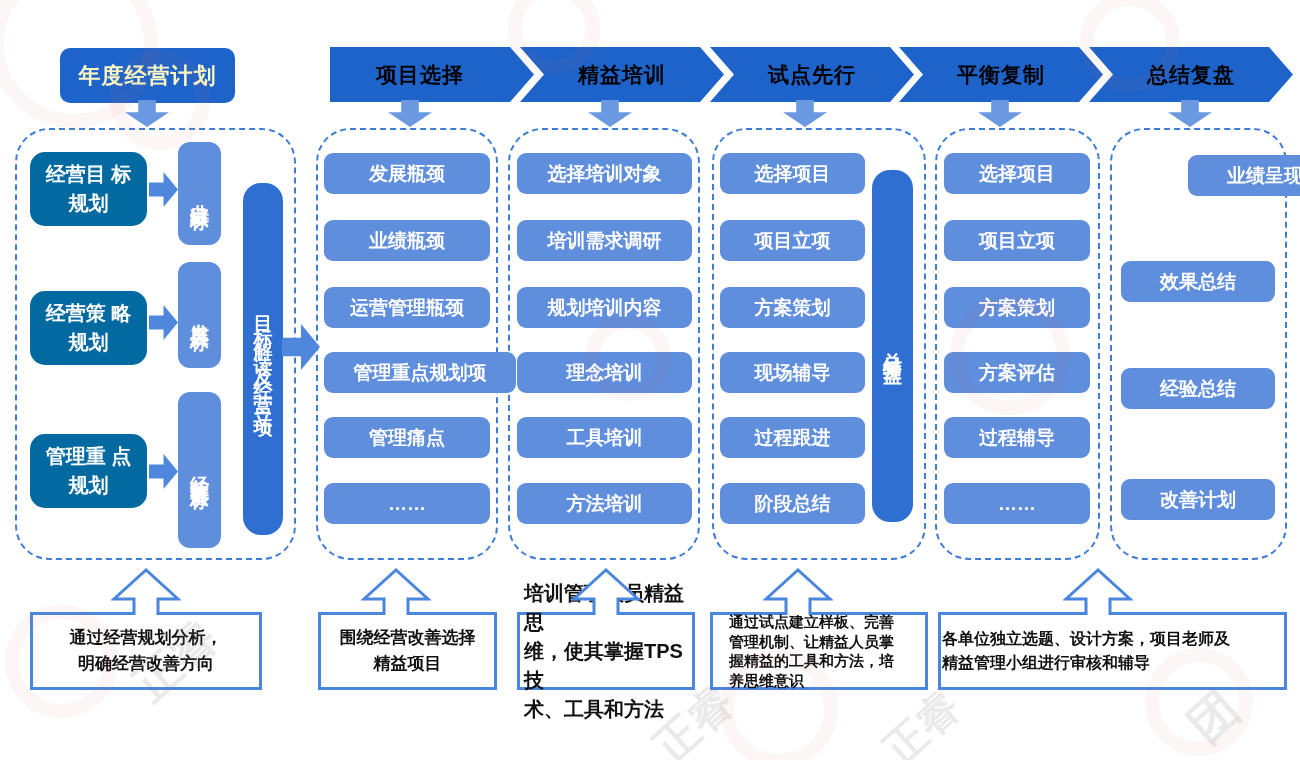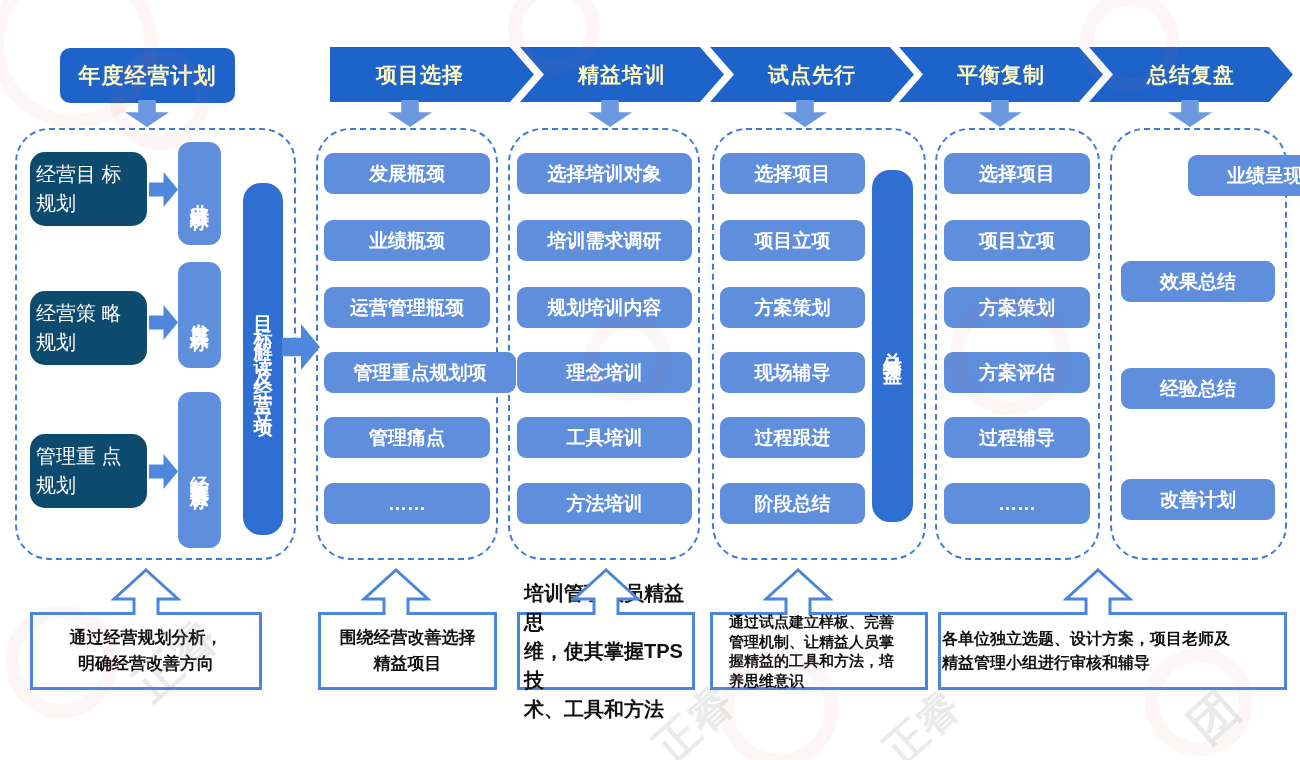--- a/index.html
+++ b/index.html
@@ -2,39 +2,39 @@
 <html><head>
 <meta charset="utf-8">
 <style>
   html,body{margin:0;padding:0;background:#fff;}
   .canvas{position:relative;width:1300px;height:760px;background:#fff;overflow:hidden;
           font-family:"Liberation Sans","DejaVu Sans",sans-serif;}
   
   .title-banner{position:absolute;left:60px;top:48px;width:175px;height:55px;background:#1e63c9;
     color:#fef9c3;border-radius:10px;display:flex;align-items:center;justify-content:center;
     font-size:22px;font-weight:bold;letter-spacing:1px;z-index:2;}
-  .chev{position:absolute;top:47px;height:55px;width:204px;background:#1e63c9;color:#fef9c3;
+  .chev{position:absolute;top:47px;height:55px;width:204px;background:#1e63c9;color:#000000;
     display:flex;align-items:center;justify-content:center;font-size:21px;font-weight:bold;
     letter-spacing:1px;z-index:2;}
   .chev.first{clip-path:polygon(0 0,calc(100% - 24px) 0,100% 50%,calc(100% - 24px) 100%,0 100%);padding-right:24px;box-sizing:border-box;}
   .chev.notched{clip-path:polygon(0 0,calc(100% - 24px) 0,100% 50%,calc(100% - 24px) 100%,0 100%,24px 50%);}
   
   .dn-arrow{position:absolute;top:100px;width:44px;height:27px;background:#6b99e1;z-index:2;
     clip-path:polygon(30% 0,70% 0,70% 45%,100% 45%,50% 100%,0 45%,30% 45%);}
   .rt-arrow{position:absolute;background:#4e87dc;z-index:3;
     clip-path:polygon(0 30%,50% 30%,50% 0,100% 50%,50% 100%,50% 70%,0 70%);}
   
   .panel{position:absolute;top:128px;height:432px;border:2px dashed #3e7cd7;border-radius:34px;
     box-sizing:border-box;z-index:1;}
   
   .item{position:absolute;height:41px;background:#5f8edd;color:#fff;border-radius:9px;
     display:flex;align-items:center;justify-content:center;font-size:19px;font-weight:bold;z-index:2;}
-  .srcbox{position:absolute;left:30px;width:117px;background:#0c4a6e;color:#fff;border-radius:15px;
-    display:flex;align-items:center;justify-content:center;font-size:20px;
-    font-weight:normal;line-height:1.45;z-index:2;padding:0 6px;box-sizing:border-box;}
+  .srcbox{position:absolute;left:30px;width:117px;background:#0369a1;color:#fff;border-radius:15px;
+    display:flex;align-items:center;justify-content:center;text-align:center;font-size:20px;
+    font-weight:bold;line-height:1.45;z-index:2;padding:0 6px;box-sizing:border-box;}
   .vbox{position:absolute;background:#5f8edd;color:#fff;border-radius:12px;writing-mode:vertical-rl;
     display:flex;align-items:center;justify-content:center;font-size:19px;font-weight:bold;
     letter-spacing:3px;z-index:2;}
   .vbar{position:absolute;background:#2f6fd2;color:#fff;border-radius:18px;writing-mode:vertical-rl;
     display:flex;align-items:center;justify-content:center;font-size:19px;font-weight:bold;z-index:2;}
   
   .note{position:absolute;top:612px;height:78px;background:#fff;border:3px solid #4a86dd;
     box-sizing:border-box;color:#111;font-weight:bold;display:flex;align-items:center;
     white-space:pre-line;z-index:1;}
   .note.center{justify-content:center;text-align:center;font-size:17px;line-height:1.55;}

